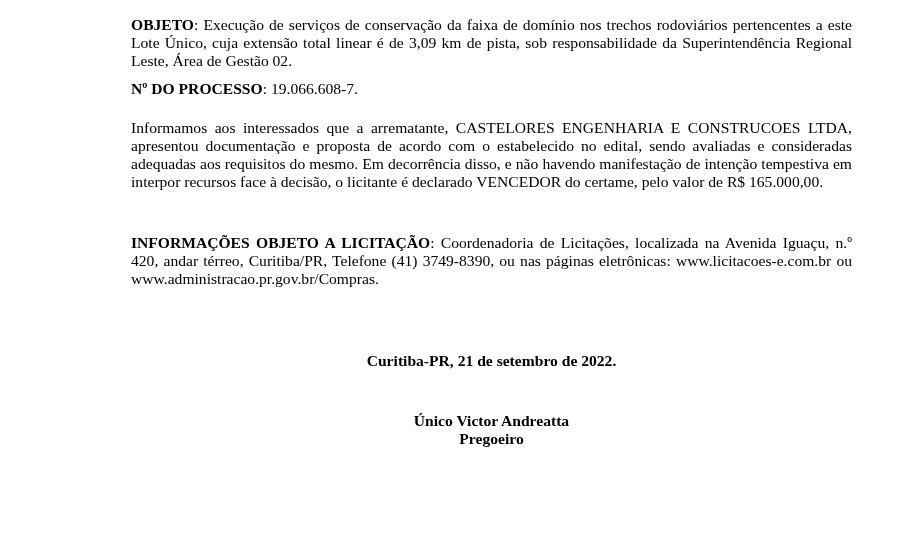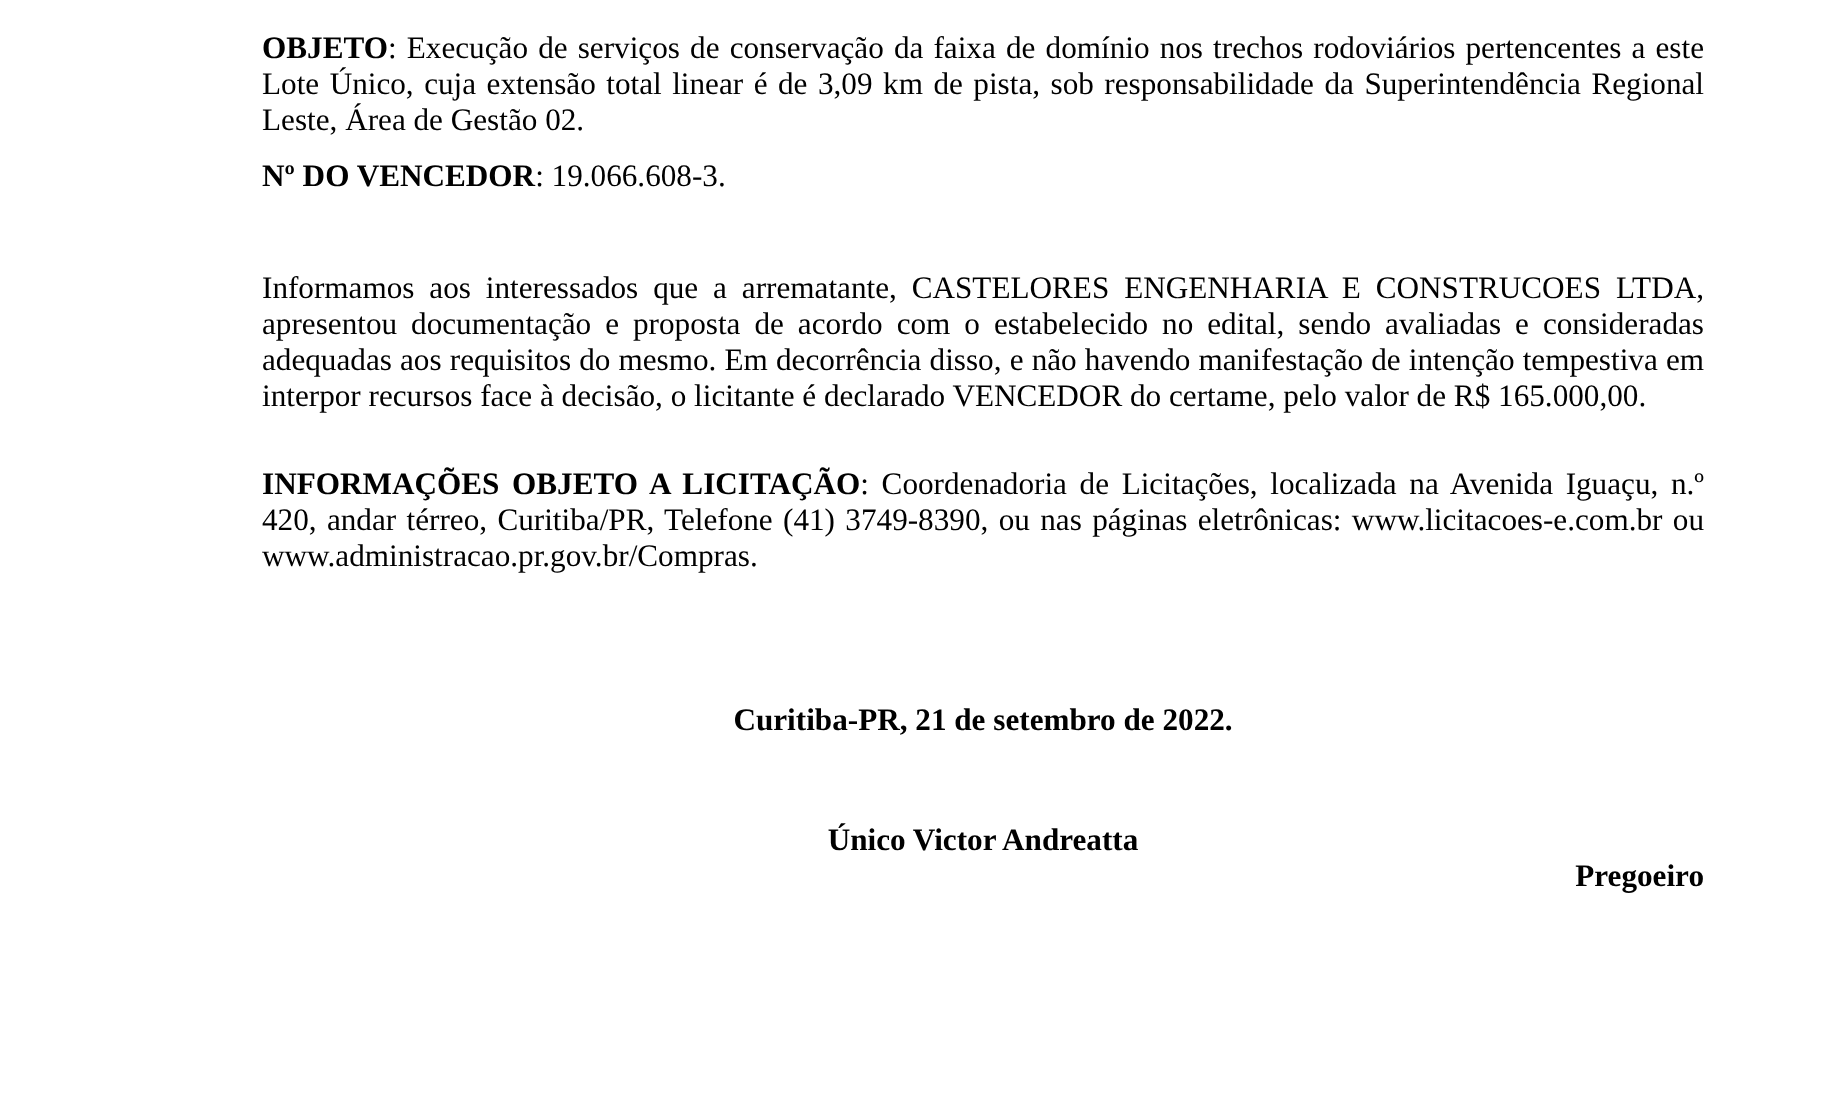--- a/index.html
+++ b/index.html
@@ -24,41 +24,41 @@
       width: 721px;
     }
     .para {
       margin: 0;
       text-align: justify;
       text-align-last: left;
     }
     .para b { font-weight: bold; }
     .p-objeto { position: absolute; top: 14px; left: 0; width: 721px; }
     .p-processo { position: absolute; top: 78px; left: 0; width: 721px; }
-    .p-info { position: absolute; top: 134px; left: 0; width: 721px; }
+    .p-info { position: absolute; top: 117px; left: 0; width: 721px; }
     .p-licitacao { position: absolute; top: 232px; left: 0; width: 721px; }
     .center {
       position: absolute;
       left: 0;
       width: 721px;
       text-align: center;
       font-weight: bold;
     }
     .date { top: 350px; }
     .sig-name { top: 410px; }
-    .sig-role { top: 428px; text-align: right; }
+    .sig-role { top: 428px; }
   </style>
 </head>
 <body>
 
 <div class="doc">
 
   <p class="para p-objeto"><b>OBJETO</b><span>: Execução de serviços de conservação da faixa de domínio nos trechos rodoviários pertencentes a este Lote Único, cuja extensão total linear é de 3,09 km de pista, sob responsabilidade da Superintendência Regional Leste, Área de Gestão 02.</span></p>
 
-  <p class="para p-processo"><b>Nº DO VENCEDOR</b><span>: 19.066.608-3.</span></p>
+  <p class="para p-processo"><b>Nº DO PROCESSO</b><span>: 19.066.608-7.</span></p>
 
   <p class="para p-info">Informamos aos interessados que a arrematante, CASTELORES ENGENHARIA E CONSTRUCOES LTDA, apresentou documentação e proposta de acordo com o estabelecido no edital, sendo avaliadas e consideradas adequadas aos requisitos do mesmo. Em decorrência disso, e não havendo manifestação de intenção tempestiva em interpor recursos face à decisão, o licitante é declarado VENCEDOR do certame, pelo valor de R$ 165.000,00.</p>
 
   <p class="para p-licitacao"><b>INFORMAÇÕES OBJETO A LICITAÇÃO</b><span>: Coordenadoria de Licitações, localizada na Avenida Iguaçu, n.º 420, andar térreo, Curitiba/PR, Telefone (41) 3749-8390, ou nas páginas eletrônicas: www.licitacoes-e.com.br ou www.administracao.pr.gov.br/Compras.</span></p>
 
   <div class="center date">Curitiba-PR, 21 de setembro de 2022.</div>
 
   <div class="center sig-name">Único Victor Andreatta</div>
   <div class="center sig-role">Pregoeiro</div>
 

